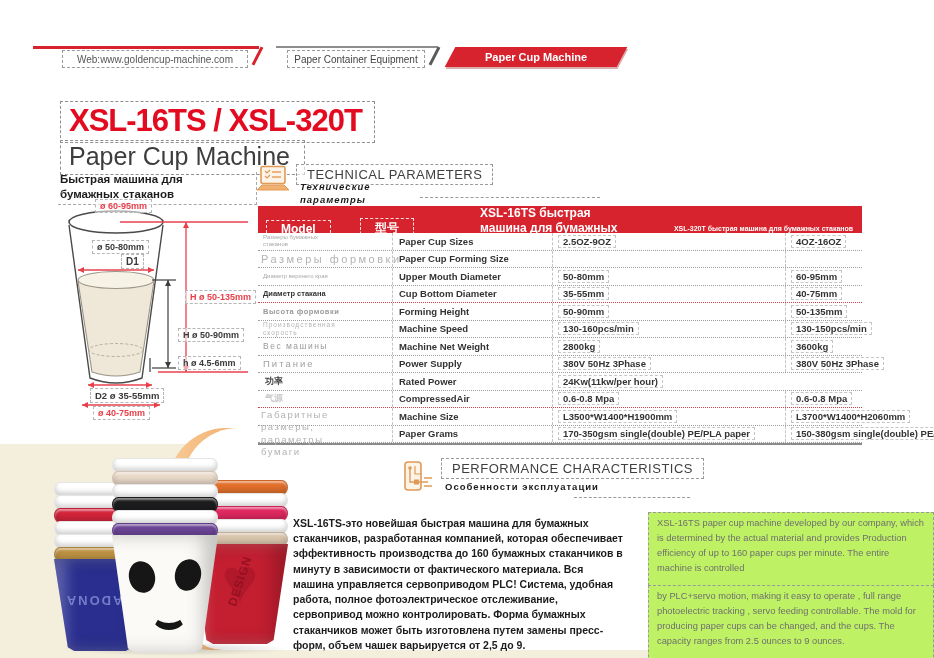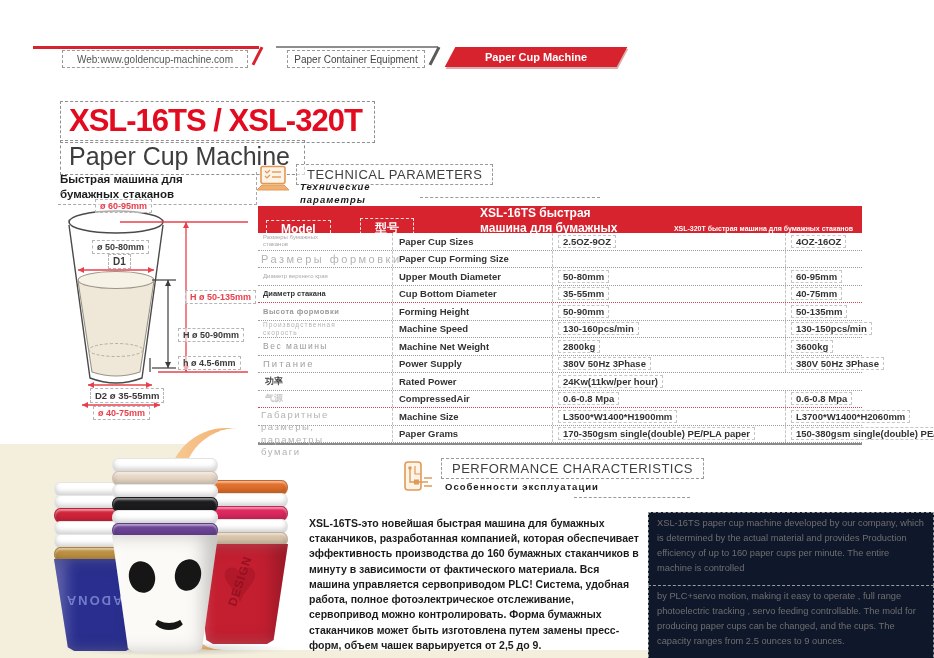--- a/index.html
+++ b/index.html
@@ -62,22 +62,22 @@
   .c1-sp{font-size:8.5px;color:#9a9a9a;letter-spacing:1.5px;padding-left:5px;white-space:nowrap;}
   .c1-sp2{font-size:9.5px;color:#a2a2a2;letter-spacing:2px;padding-left:5px;white-space:nowrap;}
   .c1-cn{font-size:9px;font-weight:bold;color:#474747;padding-left:7px;}
   .c1-cn-faint{font-size:9px;font-weight:bold;color:#cacaca;padding-left:7px;}
   .c1-tall{position:absolute;left:3px;top:1px;width:92px;font-size:9.5px;color:#b3b3b3;letter-spacing:1.5px;line-height:1.3;white-space:pre-line;z-index:1;}
 
   
   #bottom-section{position:absolute;left:0;top:444px;width:934px;height:214px;background:#f4efdd;}
   #card-stripe{position:absolute;left:168px;top:-16px;width:90px;height:222px;background:linear-gradient(to right,#f8cb97,#efa660);border-radius:58px 0 0 42px;}
   #white-card{position:absolute;left:183px;top:-16px;right:0;height:222px;background:#fff;border-radius:55px 10px 12px 40px;}
-  #perf-body-ru{position:absolute;left:293px;top:516px;width:334px;font-size:10.5px;font-weight:bold;color:#1b1b1b;line-height:1.45;z-index:2;margin-left:16px;}
-  .en-box{position:absolute;left:648px;width:286px;border:1px dashed #9a9a9a;font-size:9.3px;color:#6f6f6f;line-height:1.62;padding:3px 8px;box-sizing:border-box;z-index:2;background:#0f172a;}
+  #perf-body-ru{position:absolute;left:293px;top:516px;width:334px;font-size:10.5px;font-weight:bold;color:#1b1b1b;line-height:1.45;z-index:2;}
+  .en-box{position:absolute;left:648px;width:286px;border:1px dashed #9a9a9a;font-size:9.3px;color:#6f6f6f;line-height:1.62;padding:3px 8px;box-sizing:border-box;z-index:2;background:#bef264;}
   #en-box-1{top:512px;height:74px;}
   #en-box-2{top:585px;height:102px;}
 
   
   #cups-photo{position:absolute;left:52px;top:460px;width:250px;height:198px;z-index:3;}
   .stack{position:absolute;}
   .rim{position:relative;height:15px;margin-top:-2px;border-radius:9px/11px;box-shadow:inset 0 -4px 5px rgba(0,0,0,.18),inset 0 2px 2px rgba(255,255,255,.5);border:1px solid rgba(0,0,0,.10);box-sizing:border-box;}
   .cup-body{position:relative;margin-top:-3px;clip-path:polygon(0% 0%,100% 0%,85% 96%,78% 100%,22% 100%,15% 96%);box-shadow:inset -14px 0 18px rgba(0,0,0,.22),inset 12px 0 14px rgba(255,255,255,.25);}
   #stack-left{left:2px;top:24px;width:92px;z-index:1;}
   #stack-left .cup-body{height:92px;background:#2a2f8f;}
@@ -158,21 +158,21 @@
     <path d="M38,78 l6,-3 l0,6 Z M114,78 l-6,-3 l0,6 Z" fill="#e8404b"></path>
 
     <line x1="48" y1="193" x2="112" y2="193" stroke="#e8404b" stroke-width="1.3"></line>
     <path d="M48,193 l6,-3 l0,6 Z M112,193 l-6,-3 l0,6 Z" fill="#e8404b"></path>
 
     <line x1="42" y1="213" x2="120" y2="213" stroke="#e8404b" stroke-width="1.3"></line>
     <path d="M42,213 l6,-3 l0,6 Z M120,213 l-6,-3 l0,6 Z" fill="#e8404b"></path>
   </svg>
   <div class="dash-label red-lbl" style="left:95px;top:199px;">ø 60-95mm</div>
   <div class="dash-label" style="left:92px;top:240px;">ø 50-80mm</div>
-  <div class="dash-label" style="left:108px;top:254px;font-size:10px;">D1</div>
+  <div class="dash-label" style="left:121px;top:254px;font-size:10px;">D1</div>
   <div class="dash-label red-lbl" style="left:185px;top:290px;">H ø 50-135mm</div>
   <div class="dash-label" style="left:178px;top:328px;">H ø 50-90mm</div>
   <div class="dash-label" style="left:178px;top:356px;">h ø 4.5-6mm</div>
   <div class="dash-label" style="left:90px;top:388px;font-size:9.5px;">D2 ø 35-55mm</div>
   <div class="dash-label red-lbl" style="left:93px;top:406px;">ø 40-75mm</div>
 
   <div id="spec-table">
     <div id="spec-head">
       <div class="hc">
           <span class="hbox">Model</span>

